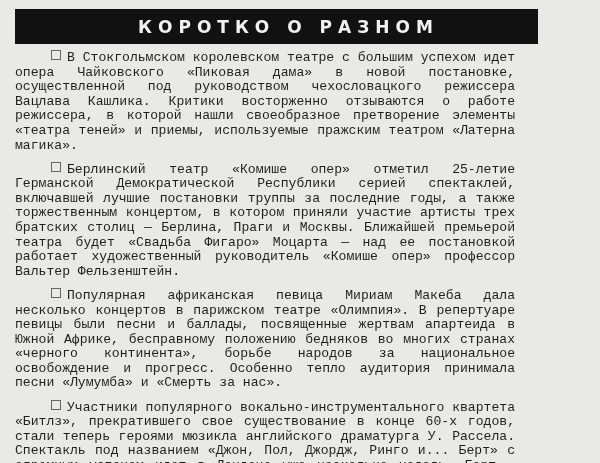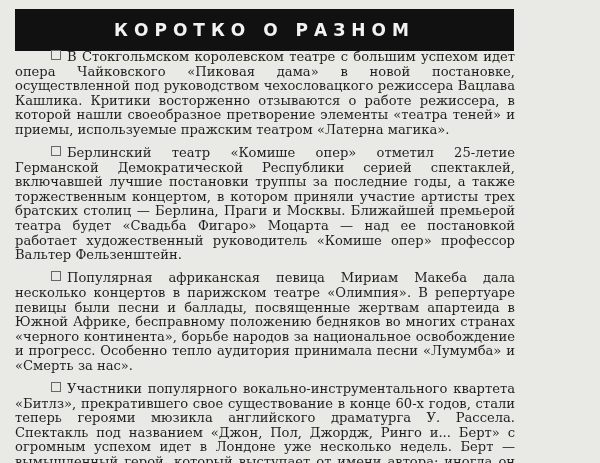--- a/index.html
+++ b/index.html
@@ -1,31 +1,31 @@
 <!DOCTYPE html>
 <html><head>
   <meta charset="utf-8">
   <style>
     html, body { margin:0; padding:0; }
     body {
       width:600px; height:463px; background:#e9e9e5; overflow:hidden;
       font-family:"DejaVu Serif", "Liberation Serif", serif; color:#1f1f1f;
     }
     .header {
-      position:absolute; left:15px; top:9px; width:499px; height:42px;
-      background:#111; display:flex; align-items:center; justify-content:center;
+      position:absolute; left:15px; top:9px; width:499px; height:35px;
+      background:#111; display:flex; align-items:center; justify-content:center;padding-left:24px;
     }
     .header-title {
       color:#f2f2f2; font-family:"DejaVu Sans", "Liberation Sans", sans-serif;
       font-weight:bold; font-size:17px; letter-spacing:6px;
     }
     .content { position:absolute; left:15px; top:50px; width:500px; }
     .para {
       margin:0 0 8.5px 0; font-size:13.1px; line-height:14.6px;
-      text-align:justify; text-indent:36px;
+      text-align:justify; text-indent:36px;font-family:Liberation Mono, monospace;
     }
     .bullet {
       display:inline-block; width:8px; height:8px; border:1px solid #666;
       margin-right:6px; vertical-align:1px; text-indent:0;
     }
   </style>
 </head>
 <body>
 
 <div class="header">

